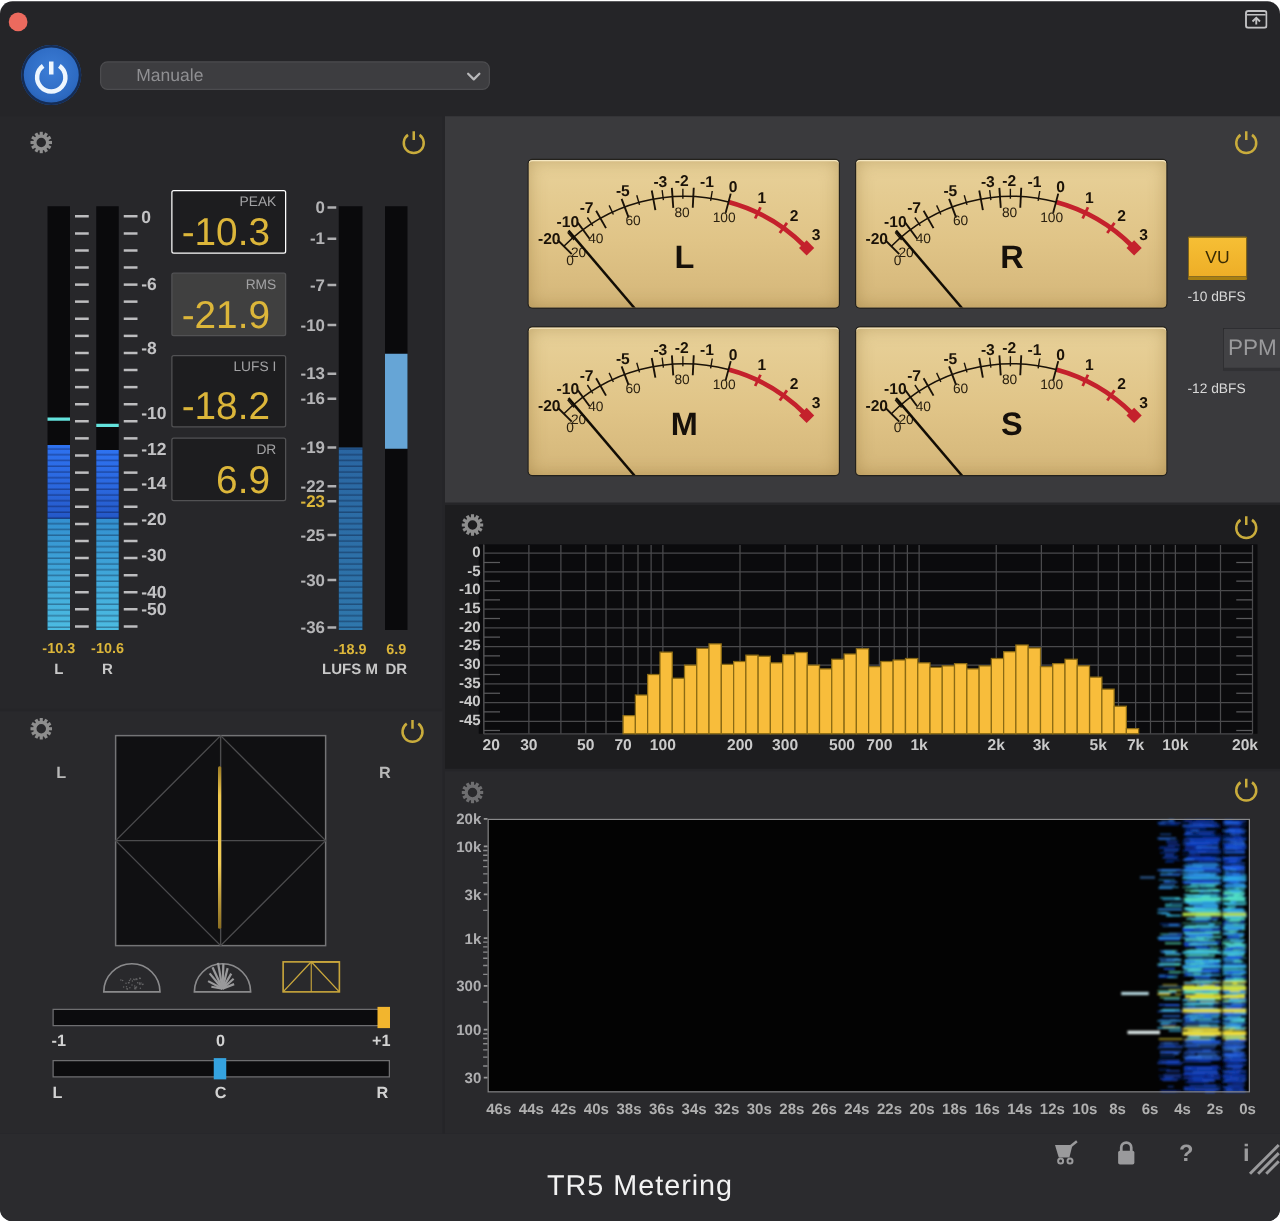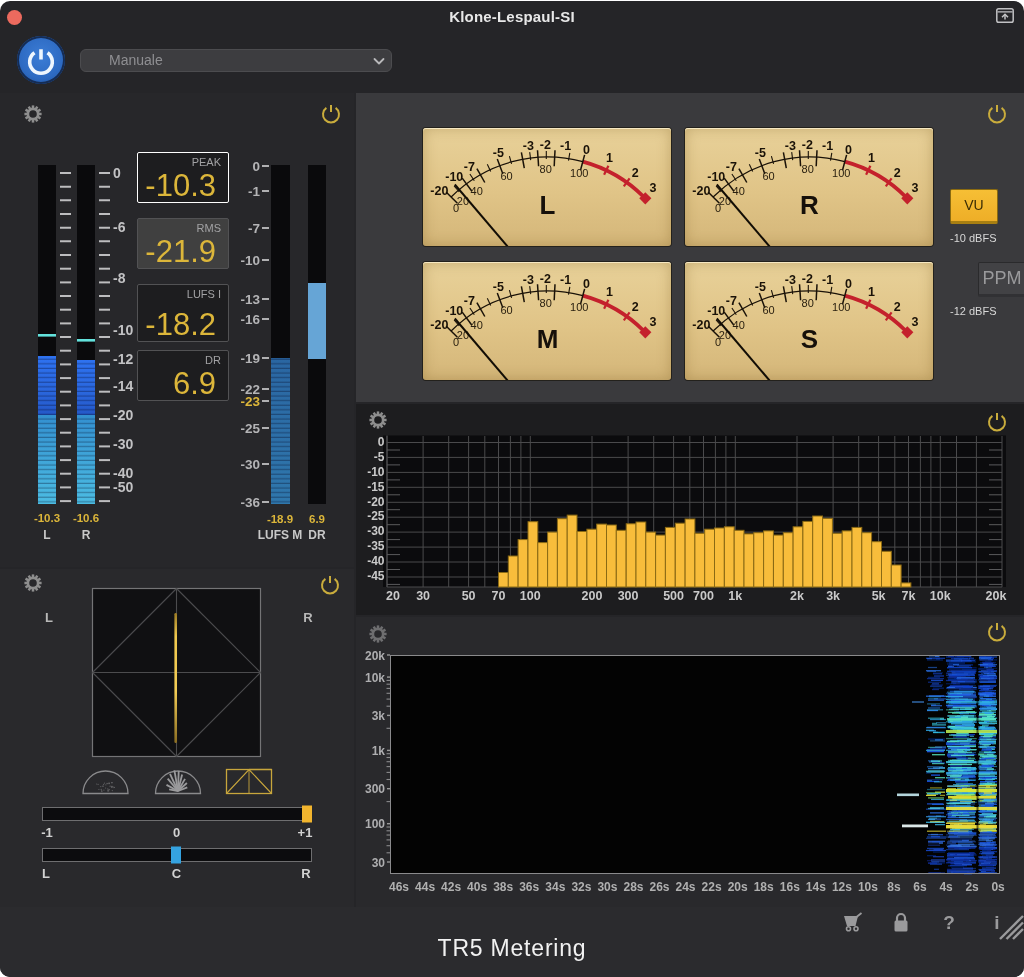--- a/index.html
+++ b/index.html
@@ -3,21 +3,20 @@
 *{margin:0;padding:0;box-sizing:border-box}
 html,body{width:1024px;height:977px;background:#fff;font-family:"Liberation Sans",sans-serif;overflow:hidden}
 .win{position:absolute;left:0;top:1px;width:1024px;height:976px;background:#252528;border-radius:10px;overflow:hidden}
 .abs{position:absolute}
 .panel{position:absolute}
 svg{display:block}
 </style></head><body>
 <div class="win">
 
 <div class="abs" style="left:7px;top:9px;width:15px;height:15px;border-radius:50%;background:#ec6a5e"></div>
-<div class="abs" style="left:0;top:7px;width:1024px;text-align:center;font-size:15px;font-weight:bold;color:#e8e8e8;letter-spacing:.2px">Klone-Lespaul-SI</div>
 <svg class="abs" style="left:996px;top:7px" width="18" height="15" viewBox="0 0 18 15">
       <rect x="0.8" y="0.8" width="16.4" height="13.4" rx="1.8" fill="none" stroke="#c2c2c4" stroke-width="1.5"></rect>
       <line x1="1.5" y1="3.8" x2="16.5" y2="3.8" stroke="#c2c2c4" stroke-width="1.3"></line>
       <line x1="9" y1="11.6" x2="9" y2="6.4" stroke="#c2c2c4" stroke-width="1.5"></line>
       <path d="M6 9.2 L9 6.2 L12 9.2" fill="none" stroke="#c2c2c4" stroke-width="1.5"></path>
     </svg>
 <div class="abs" style="left:17px;top:35px;width:48px;height:48px;border-radius:50%;background:radial-gradient(circle at 50% 42%,#3c7dd6 0%,#2d6ac2 60%,#1d4e98 100%);box-shadow:0 0 0 2px #152c54 inset"></div>
 <svg class="abs" style="left:17px;top:35px" width="48" height="48" viewBox="0 0 48 48">
       <path d="M17.5 16.7 A11.3 11.3 0 1 0 30.5 16.7" fill="none" stroke="#eef6fe" stroke-width="3.6"></path>
       <line x1="24" y1="13.2" x2="24" y2="23.5" stroke="#eef6fe" stroke-width="3.6"></line>

